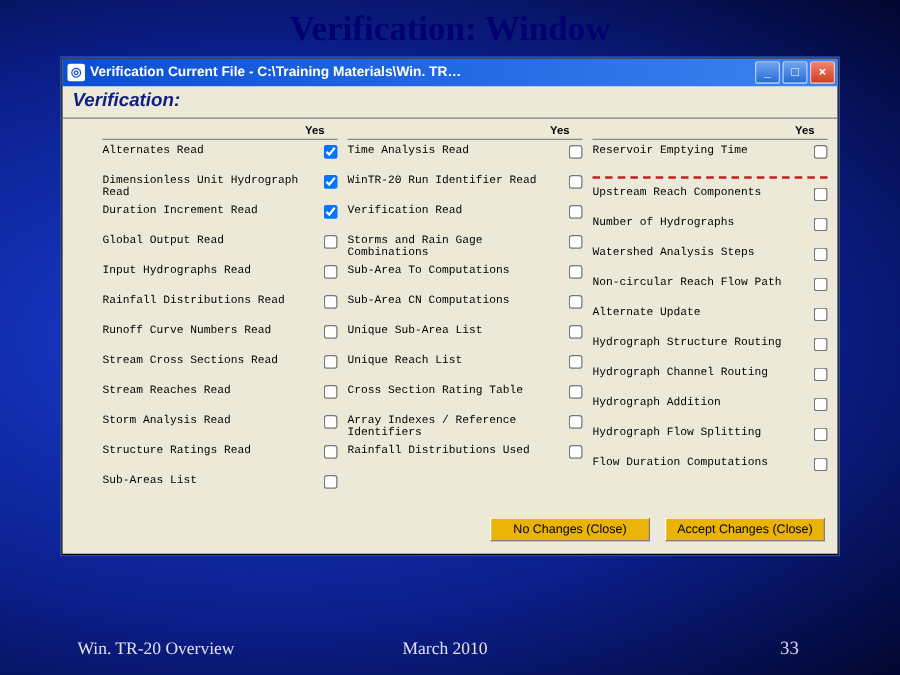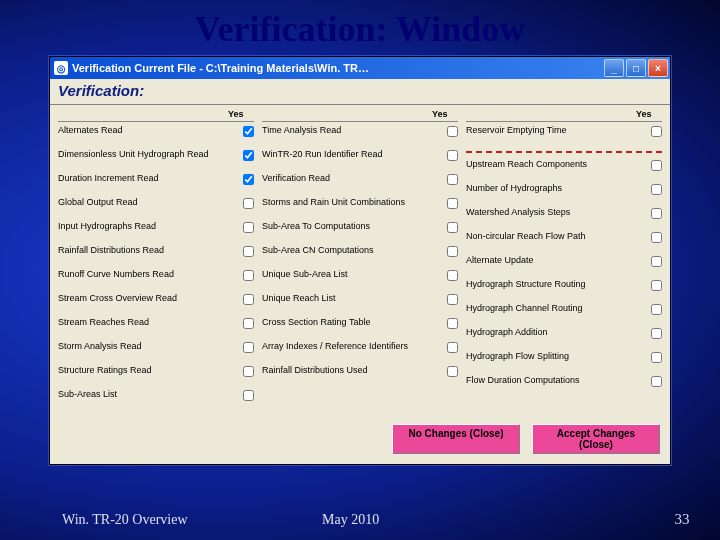--- a/index.html
+++ b/index.html
@@ -1,41 +1,41 @@
 <!DOCTYPE html>
 <html><head>
 <meta charset="utf-8">
 <style>
   html,body{margin:0;padding:0;width:720px;height:540px;font-family:Tahoma,Arial,sans-serif;background:radial-gradient(ellipse at 30% 50%,#1a3fd8 0%,#0b1e8a 60%,#02062e 100%);overflow:hidden;}
-  .slide-title{text-align:center;font-family:'Times New Roman',serif;font-weight:bold;font-size:36px;color:#000070;margin:8px 0 6px 0;}
+  .slide-title{text-align:center;font-family:'Times New Roman',serif;font-weight:bold;font-size:28px;color:#000070;margin:8px 0 6px 0;}
   .window{width:620px;margin:0 auto;background:#ece9d8;border:1px solid #000;box-shadow:0 0 0 1px #2a4ab7;}
   .titlebar{height:22px;background:linear-gradient(to right,#0a4ed4,#3b84f0);display:flex;align-items:center;padding:0 2px;color:#fff;font-size:11px;font-weight:bold;}
   .titlebar .icon{width:14px;height:14px;margin:0 4px 0 2px;display:inline-flex;align-items:center;justify-content:center;background:#fff;border-radius:2px;color:#0a4ed4;font-size:10px;}
   .titlebar .title-text{flex:1;white-space:nowrap;overflow:hidden;}
   .winbtns{display:flex;gap:2px;}
   .winbtn{width:18px;height:16px;border-radius:2px;display:flex;align-items:center;justify-content:center;font-size:10px;color:#fff;font-weight:bold;border:1px solid rgba(255,255,255,.6);}
   .min,.max{background:linear-gradient(#6fa3ee,#2a6cd4);}
   .close{background:linear-gradient(#f08070,#d04020);}
   .header2{padding:3px 8px 5px 8px;font-style:italic;font-weight:bold;color:#102080;font-size:15px;border-bottom:1px solid #808080;}
-  .cols{display:flex;padding:2px 4px 4px 4px;}
+  .cols{display:flex;padding:2px 4px 4px 4px;margin-left:24px;}
   .col{flex:1;padding:0 4px;font-size:9px;}
   .yesrow{display:flex;align-items:center;height:14px;border-bottom:1px solid #888;margin-bottom:2px;}
   .yesrow .lbl{flex:1;font-weight:bold;font-size:9px;}
   .yesrow .val{width:26px;font-weight:bold;font-size:9px;}
   .row{display:flex;align-items:flex-start;min-height:22px;padding:1px 0;}
-  .row .rlabel{flex:1;line-height:10px;}
+  .row .rlabel{flex:1;line-height:10px;font-family:Liberation Mono, monospace;}
   .row .cb{width:18px;display:flex;justify-content:flex-end;align-items:flex-start;padding-top:1px;}
   .cb input{width:11px;height:11px;margin:0;}
   .sep-dash{border-top:2px dashed #c02020;margin:3px 0 5px 0;height:0;}
   .btnrow{display:flex;justify-content:flex-end;gap:12px;padding:8px 10px 10px 0;}
-  .wbtn{background:#ec4899;border:1px solid #808080;border-top-color:#fff;border-left-color:#fff;padding:3px 8px;font-size:10px;font-weight:bold;text-align:center;width:110px;cursor:pointer;}
+  .wbtn{background:#eab308;border:1px solid #808080;border-top-color:#fff;border-left-color:#fff;padding:3px 8px;font-size:10px;font-weight:normal;text-align:center;width:110px;cursor:pointer;}
   .footer{position:absolute;bottom:12px;left:12px;right:0;display:flex;align-items:center;font-family:'Times New Roman',serif;font-size:14px;}
   .footer .f1{width:200px;padding-left:50px;color:#e0e0f0;}
   .footer .f2{flex:1;text-align:left;padding-left:60px;color:#e0e0f0;}
-  .footer .pg{width:60px;text-align:center;padding-right:8px;color:#d8d8f0;font-size:15px;}
+  .footer .pg{width:60px;text-align:left;padding-right:36px;color:#d8d8f0;font-size:15px;}
 </style>
 </head>
 <body>
 
 <div class="slide-title">Verification: Window</div>
 
 <div class="window">
   <div class="titlebar">
     <span class="icon">◎</span>
     <span class="title-text">Verification   Current File - C:\Training Materials\Win. TR…</span>
@@ -88,21 +88,21 @@
             <input type="checkbox" style="">
           </div>
         </div>
         <div class="row">
           <div class="rlabel">Runoff Curve Numbers Read</div>
           <div class="cb">
             <input type="checkbox" style="">
           </div>
         </div>
         <div class="row">
-          <div class="rlabel">Stream Cross Overview Read</div>
+          <div class="rlabel">Stream Cross Sections Read</div>
           <div class="cb">
             <input type="checkbox" style="">
           </div>
         </div>
         <div class="row">
           <div class="rlabel">Stream Reaches Read</div>
           <div class="cb">
             <input type="checkbox" style="">
           </div>
         </div>
@@ -142,21 +142,21 @@
             <input type="checkbox" style="">
           </div>
         </div>
         <div class="row">
           <div class="rlabel">Verification Read</div>
           <div class="cb">
             <input type="checkbox" style="">
           </div>
         </div>
         <div class="row">
-          <div class="rlabel">Storms and Rain Unit Combinations</div>
+          <div class="rlabel">Storms and Rain Gage Combinations</div>
           <div class="cb">
             <input type="checkbox" style="">
           </div>
         </div>
         <div class="row">
           <div class="rlabel">Sub-Area To Computations</div>
           <div class="cb">
             <input type="checkbox" style="">
           </div>
         </div>
@@ -272,15 +272,15 @@
       </div>
     </div>
   <div class="btnrow">
     <div class="wbtn">No Changes (Close)</div>
     <div class="wbtn">Accept Changes (Close)</div>
   </div>
 </div>
 
 <div class="footer">
   <div class="f1">Win. TR-20 Overview</div>
-  <div class="f2">May 2010</div>
+  <div class="f2">March 2010</div>
   <div class="pg">33</div>
 </div>
 
 </body></html>

